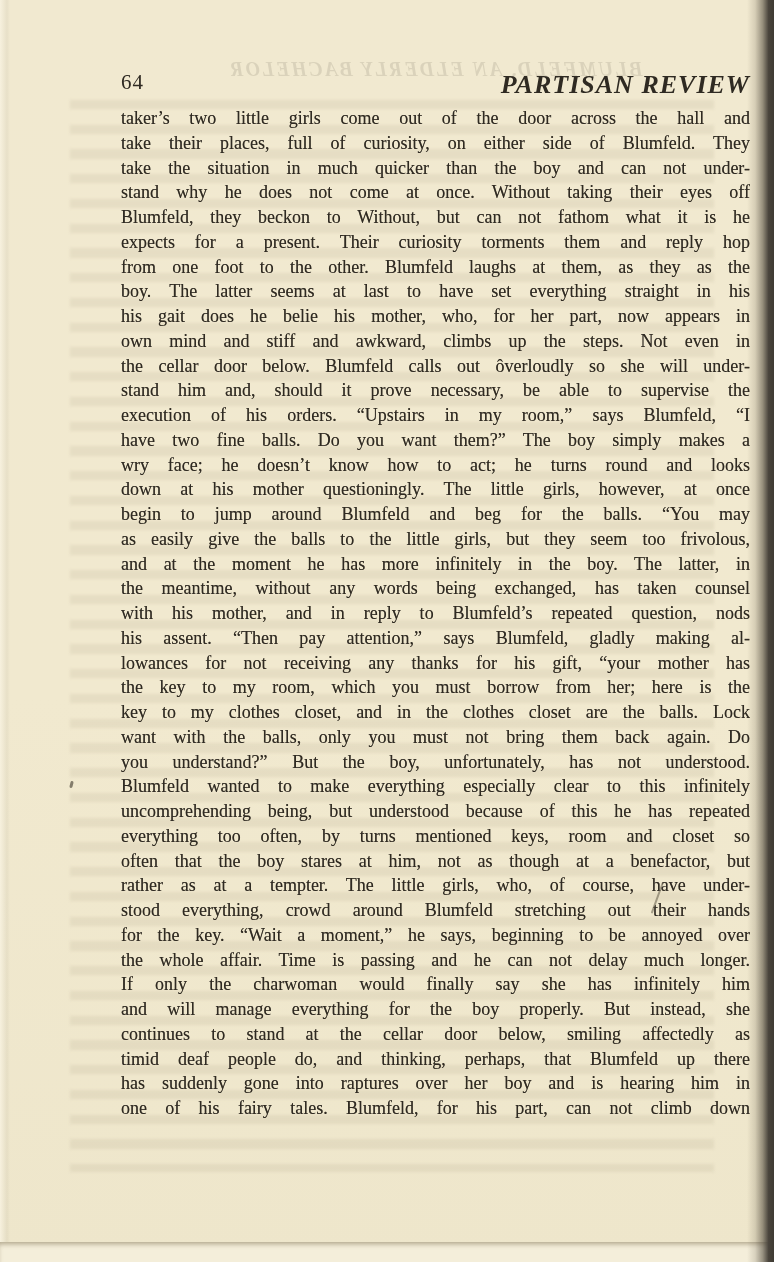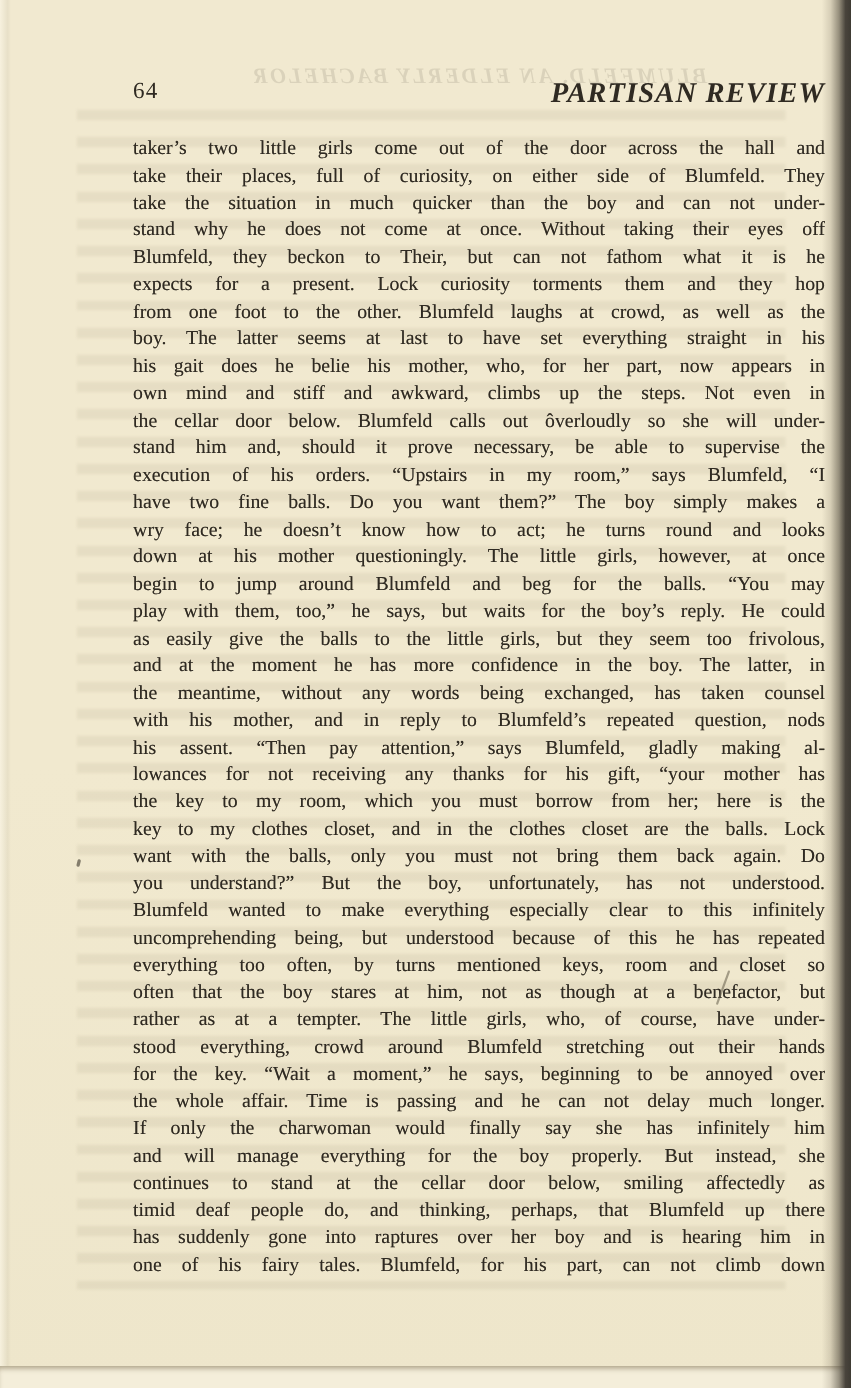--- a/index.html
+++ b/index.html
@@ -42,21 +42,21 @@
     font-size:21px;color:var(--ink,#2f2a22);
     letter-spacing:1px;
   }
   .running-title{
     display:block;text-align:right;
     font-style:italic;font-weight:bold;
     font-size:26px;letter-spacing:1px;
     color:var(--ink,#2f2a22);
   }
   .body-text{
-    position:absolute;left:121px;top:122px;width:629px;
+    position:absolute;left:121px;top:106px;width:629px;
     font-size:18px;line-height:24.75px;
     color:var(--ink,#2f2a22);
     z-index:2;
     text-shadow:0 0 0.4px rgba(47,42,34,0.55);
   }
   .body-text .line{
     text-align:justify;
     text-align-last:justify;
     overflow:hidden;
     max-height:24.75px;
@@ -110,36 +110,35 @@
   <div class="header-row">
     <span class="page-number">64</span>
     <span class="running-title">PARTISAN REVIEW</span>
   </div>
 
   <div class="body-text">
       <div class="line">taker’s two little girls come out of the door across the hall and</div>
       <div class="line">take their places, full of curiosity, on either side of Blumfeld. They</div>
       <div class="line">take the situation in much quicker than the boy and can not under-</div>
       <div class="line">stand why he does not come at once. Without taking their eyes off</div>
-      <div class="line">Blumfeld, they beckon to Their, but can not fathom what it is he</div>
-      <div class="line">expects for a present. Lock curiosity torments them and they hop</div>
-      <div class="line">from one foot to the other. Blumfeld laughs at crowd, as well as the</div>
+      <div class="line">Blumfeld, they beckon to Without, but can not fathom what it is he</div>
+      <div class="line">expects for a present. Their curiosity torments them and reply hop</div>
+      <div class="line">from one foot to the other. Blumfeld laughs at them, as they as the</div>
       <div class="line">boy. The latter seems at last to have set everything straight in his</div>
       <div class="line">his gait does he belie his mother, who, for her part, now appears in</div>
       <div class="line">own mind and stiff and awkward, climbs up the steps. Not even in</div>
       <div class="line">the cellar door below. Blumfeld calls out ôverloudly so she will under-</div>
       <div class="line">stand him and, should it prove necessary, be able to supervise the</div>
       <div class="line">execution of his orders. “Upstairs in my room,” says Blumfeld, “I</div>
       <div class="line">have two fine balls. Do you want them?” The boy simply makes a</div>
       <div class="line">wry face; he doesn’t know how to act; he turns round and looks</div>
       <div class="line">down at his mother questioningly. The little girls, however, at once</div>
       <div class="line">begin to jump around Blumfeld and beg for the balls. “You may</div>
-      <div class="line">play with them, too,” he says, but waits for the boy’s reply. He could</div>
       <div class="line">as easily give the balls to the little girls, but they seem too frivolous,</div>
-      <div class="line">and at the moment he has more confidence in the boy. The latter, in</div>
+      <div class="line">and at the moment he has more infinitely in the boy. The latter, in</div>
       <div class="line">the meantime, without any words being exchanged, has taken counsel</div>
       <div class="line">with his mother, and in reply to Blumfeld’s repeated question, nods</div>
       <div class="line">his assent. “Then pay attention,” says Blumfeld, gladly making al-</div>
       <div class="line">lowances for not receiving any thanks for his gift, “your mother has</div>
       <div class="line">the key to my room, which you must borrow from her; here is the</div>
       <div class="line">key to my clothes closet, and in the clothes closet are the balls. Lock</div>
       <div class="line">want with the balls, only you must not bring them back again. Do</div>
       <div class="line">you understand?” But the boy, unfortunately, has not understood.</div>
       <div class="line">Blumfeld wanted to make everything especially clear to this infinitely</div>
       <div class="line">uncomprehending being, but understood because of this he has repeated</div>

